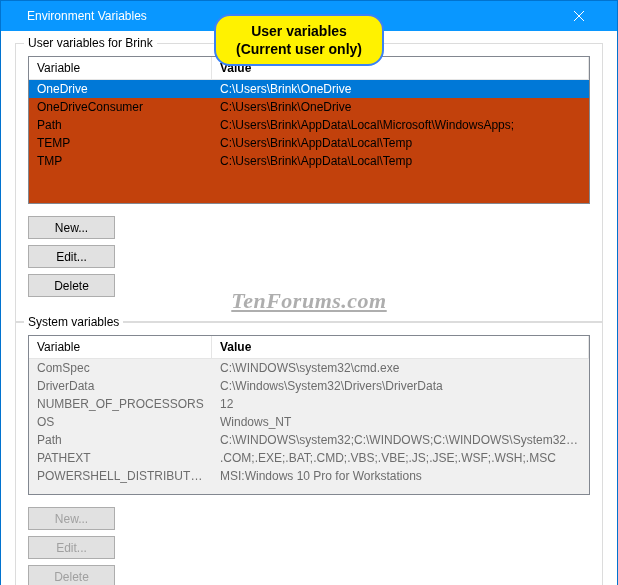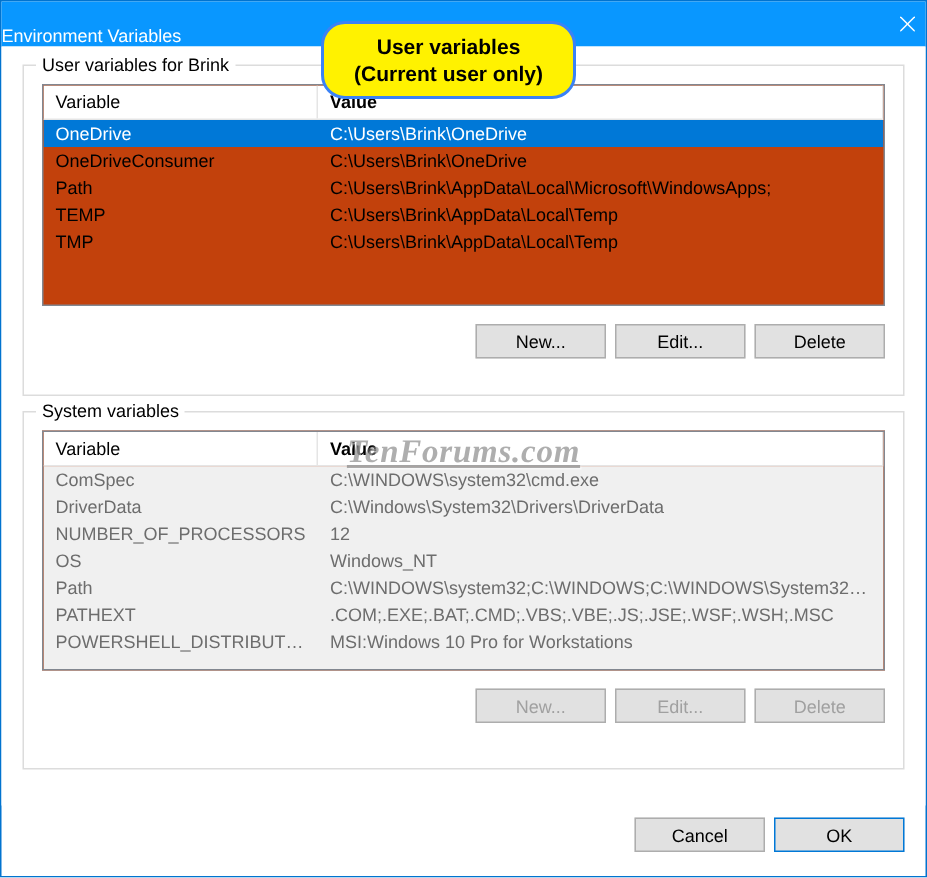--- a/index.html
+++ b/index.html
@@ -1,36 +1,36 @@
 <!DOCTYPE html>
 <html><head>
 <meta charset="utf-8">
 <style>
 * { box-sizing: border-box; margin: 0; padding: 0; }
 body { font-family: "Segoe UI", Tahoma, sans-serif; font-size: 12px; background: #f0f0f0; width: 618px; height: 585px; overflow: hidden; position: relative; }
 .window { width: 618px; height: 585px; background: #fff; border: 1px solid #0173cf; display: flex; flex-direction: column; }
-.titlebar { background: #0997ff; color: #fff; height: 30px; display: flex; align-items: flex-end; padding: 0 0; }
+.titlebar { background: #0997ff; color: #fff; height: 30px; display: flex; align-items: center; padding: 0 26px; }
 .titlebar .title { flex: 1; font-size: 12px; }
 .titlebar .close { width: 45px; height: 30px; display: flex; align-items: center; justify-content: center; cursor: pointer; margin-right: -10px; }
 .titlebar .close svg { width: 10px; height: 10px; }
 .content { flex: 1; padding: 12px 14px 14px 14px; background: #fff; display: flex; flex-direction: column; }
-.groupbox { border: 1px solid #dcdcdc; border-radius: 0; margin-bottom: 10px; padding: 12px 12px 24px 12px; position: relative; }
+.groupbox { border: 1px solid #dcdcdc; border-radius: 0; padding: 12px 12px 24px 12px; position: relative; }
 .groupbox .legend { position: absolute; top: -8px; left: 8px; background: #fff; padding: 0 4px; font-size: 12px; color: #000; }
 .table-wrap { border: 1px solid #828790; background: #c2410c; height: 148px; overflow: hidden; display: flex; flex-direction: column; }
 .table-head { display: flex; background: #fff; border-bottom: 1px solid #e5e5e5; }
 .th { padding: 4px 8px; font-size: 12px; border-right: 1px solid #e5e5e5; }
 .th.var { width: 183px; }
 .th.val { flex: 1; font-weight: bold; }
 .table-body { flex: 1; overflow-y: auto; }
 .tr { display: flex; padding: 1px 0; }
 .tr.selected { background: #0078d7; color: #fff; }
 .td { padding: 1px 8px; font-size: 12px; white-space: nowrap; overflow: hidden; text-overflow: ellipsis; }
 .td.var { width: 183px; }
 .td.val { flex: 1; }
-.btn-row { display: flex; justify-content: flex-end; gap: 6px; margin-top: 12px; }
+.btn-row { display: flex; justify-content: flex-end; gap: 6px; margin-top: 12px; flex-direction: column; }
 .btn { width: 87px; height: 23px; background: #e1e1e1; border: 1px solid #adadad; font-size: 12px; font-family: inherit; cursor: pointer; }
 .btn:disabled { color: #a0a0a0; cursor: default; }
 .footer { display: flex; justify-content: flex-end; gap: 6px; padding: 8px 14px 16px 14px; }
 .footer .btn.ok { border: 1px solid #0078d7; background: #e1e1e1; }
 .annotation { position: absolute; top: 14px; left: 214px; background: #fff200; border: 2px solid #3b82f6; border-radius: 16px; padding: 6px 20px; font-weight: bold; font-size: 14px; text-align: center; line-height: 1.3; z-index: 10; }
 .watermark { position: absolute; top: 288px; left: 50%; transform: translateX(-50%); font-size: 22px; font-weight: bold; font-style: italic; color: rgba(120,120,120,0.6); z-index: 5; pointer-events: none; letter-spacing: 0.5px; font-family: Georgia, serif; text-shadow: 1px 1px 0 rgba(255,255,255,0.5); text-decoration: underline; }
 .group2 { flex: 1; display: flex; flex-direction: column; }
 .group2 .table-wrap { height: 160px; }
 .sys-body { background: #f0f0f0; }
 .sys-body .tr { color: #6d6d6d; }

